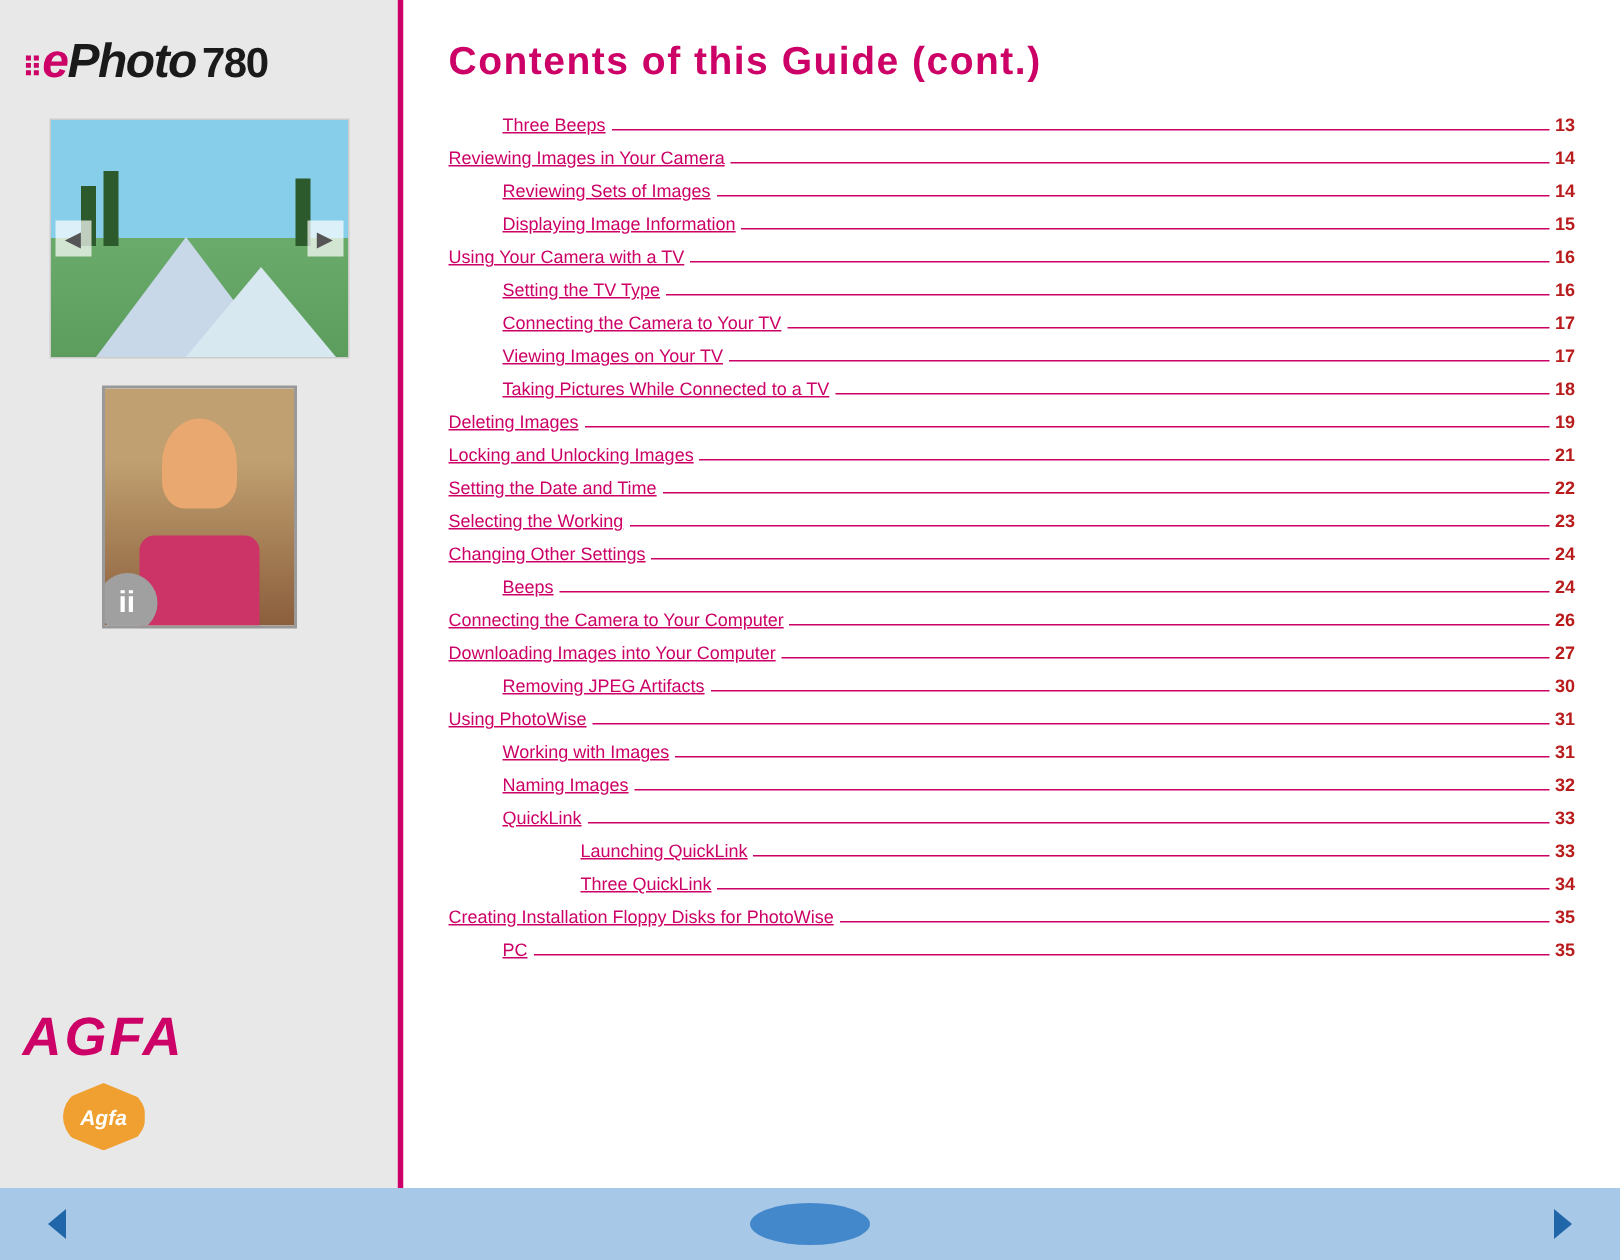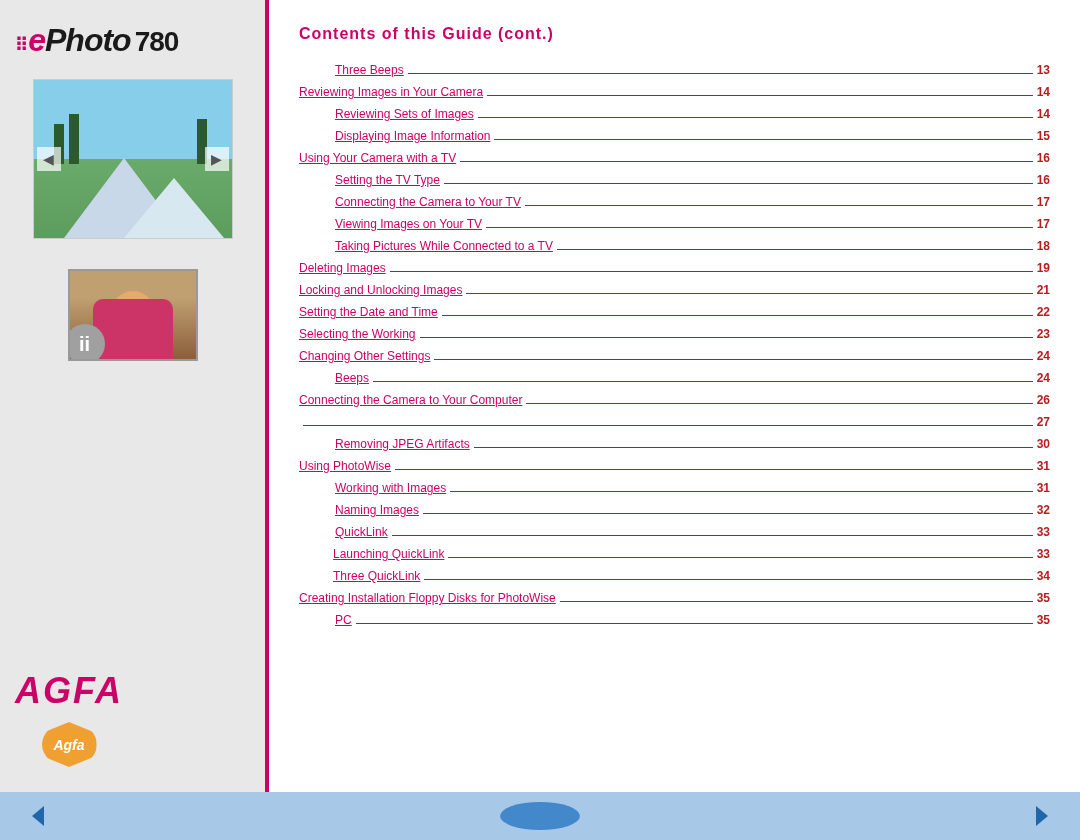--- a/index.html
+++ b/index.html
@@ -130,22 +130,22 @@
       font-size: 14px;
       color: #555;
     }
 
     .nav-arrow-left { left: 3px; }
     .nav-arrow-right { right: 3px; }
 
     
     .thumbnail-area {
       width: 130px;
-      height: 92px;
-      margin: 20px auto;
+      height: 162px;
+      margin: 8px auto;
       border: 2px solid #999;
       background: #ef4444;
       position: relative;
       overflow: hidden;
     }
 
     .thumb-person {
       width: 100%;
       height: 100%;
       background: linear-gradient(180deg, #c0a070 30%, #8b5e3c 100%);
@@ -238,21 +238,21 @@
     
     .content-area {
       flex: 1;
       background: #fff;
       padding: 25px 30px 10px 30px;
       overflow-y: auto;
     }
 
     .page-title {
       color: #cc0066;
-      font-size: 16px;
+      font-size: 26px;
       font-weight: bold;
       margin-bottom: 18px;
       letter-spacing: 1px;
     }
 
     
     .toc-entry {
       display: flex;
       align-items: baseline;
       margin-bottom: 4px;
@@ -267,21 +267,21 @@
       white-space: nowrap;
       cursor: pointer;
       flex-shrink: 0;
     }
 
     .toc-link.indented {
       margin-left: 36px;
     }
 
     .toc-link.indented2 {
-      margin-left: 34px;
+      margin-left: 88px;
     }
 
     .toc-dots {
       flex: 1;
       border-bottom: 1.5px solid #cc0066;
       margin: 0 4px 3px 4px;
       min-width: 10px;
     }
 
     .toc-num {
@@ -446,20 +446,21 @@
           <span class="toc-link indented">Beeps</span>
           <span class="toc-dots"></span>
           <span class="toc-num">24</span>
         </div>
         <div class="toc-entry">
           <span class="toc-link">Connecting the Camera to Your Computer</span>
           <span class="toc-dots"></span>
           <span class="toc-num">26</span>
         </div>
         <div class="toc-entry">
+          <span class="toc-link">Downloading Images into Your Computer</span>
           <span class="toc-dots"></span>
           <span class="toc-num">27</span>
         </div>
         <div class="toc-entry">
           <span class="toc-link indented">Removing JPEG Artifacts</span>
           <span class="toc-dots"></span>
           <span class="toc-num">30</span>
         </div>
         <div class="toc-entry">
           <span class="toc-link">Using PhotoWise</span>

